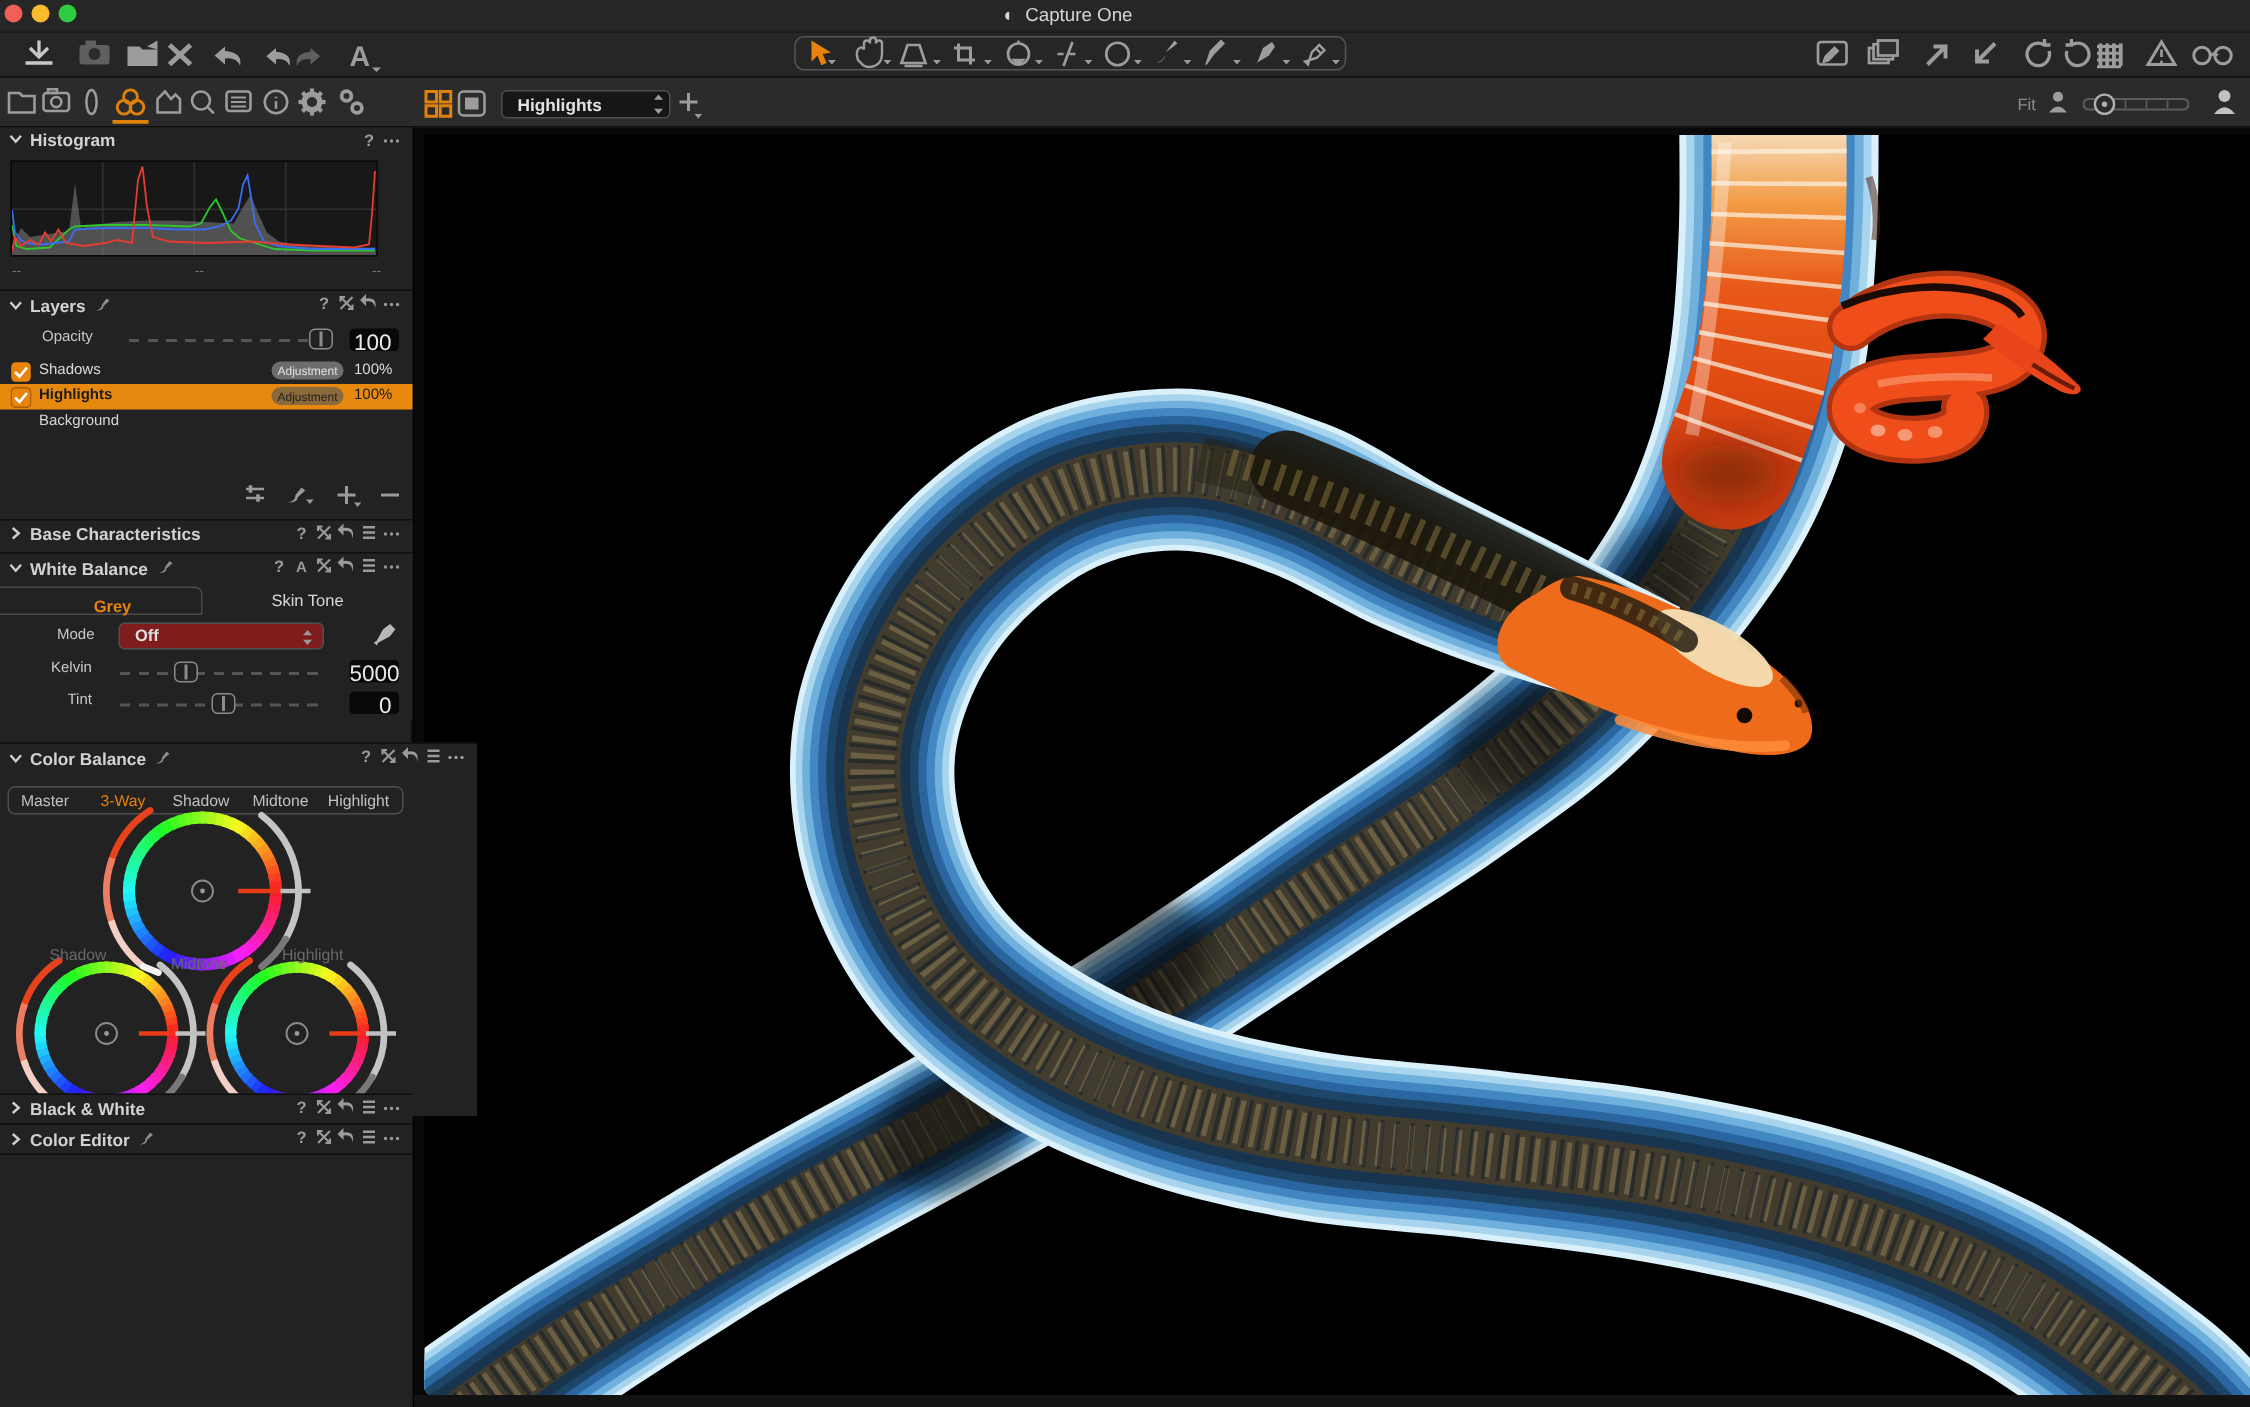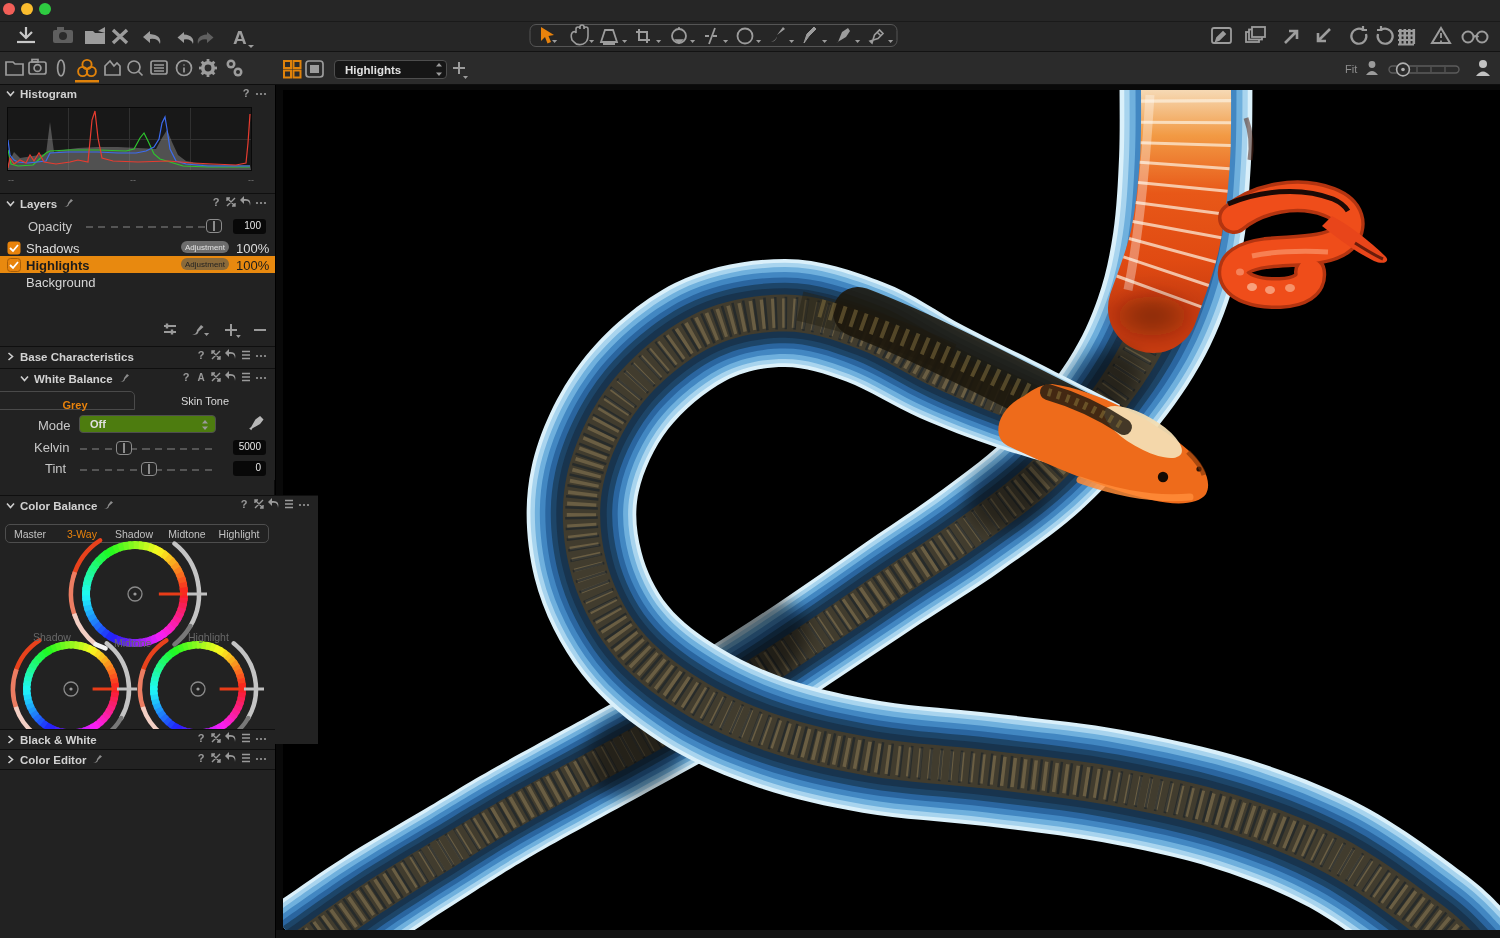--- a/index.html
+++ b/index.html
@@ -5,22 +5,22 @@
 .abs{position:absolute}
 #titlebar{position:absolute;left:0;top:0;width:1500px;height:22px;background:#262626;border-bottom:1px solid #1a1a1a}
 .light{position:absolute;top:3px;width:12px;height:12px;border-radius:50%}
 #title{position:absolute;left:0;top:3px;width:1424px;text-align:center;color:#d6d6d6;font-size:12.5px}
 #toolbar{position:absolute;left:0;top:22px;width:1500px;height:29px;background:#262626}
 #row2{position:absolute;left:0;top:51px;width:1500px;height:34px;background:#2b2b2b;border-top:1px solid #131313;border-bottom:1px solid #0e0e0e}
 #sidebar{position:absolute;left:0;top:85px;width:275px;height:853px;background:#222;border-right:1px solid #0c0c0c}
 #viewer{position:absolute;left:276px;top:85px;width:1224px;height:853px;background:#090909}
 .hdr{position:relative;height:16px;color:#d2d2d2;font-size:11.5px;font-weight:bold}
 .sec{border-top:1px solid #0f0f0f;background:#222}
-.lbl{color:#c8c8c8;font-size:13px}
-.valbox{position:absolute;background:#080808;border-radius:3px;color:#e8e8e8;font-size:10px;text-align:right;padding:1px 5px 0 0;height:15px;width:33px}
+.lbl{color:#c8c8c8;font-size:10px}
+.valbox{position:absolute;background:#080808;border-radius:3px;color:#e8e8e8;font-size:15px;text-align:right;padding:1px 5px 0 0;height:15px;width:33px}
 .dash{position:absolute;height:1.5px;width:140px;background:repeating-linear-gradient(90deg,#555 0 7px,transparent 7px 12.5px)}
 .knob{position:absolute;width:16px;height:14px;border:1.5px solid #8c8c8c;border-radius:4px;background:#222}
 .knob:after{content:"";position:absolute;left:6px;top:1px;width:1.5px;height:10px;background:#8c8c8c}
 .badge{position:absolute;font-size:8px;color:#e2e2e2;background:#6d6d6d;border-radius:7px;padding:1.5px 4px;white-space:nowrap}
 .seg{position:absolute;color:#c2c2c2;font-size:10.5px;font-weight:normal}
 .wlab{position:absolute;color:#686868;font-size:10.5px}
 </style></head><body>
 <div id="viewer"></div>
 <svg class="abs" style="left:276px;top:85px" width="1224" height="853" viewBox="276 85 1224 853" preserveAspectRatio="xMinYMin slice">
     <defs>
@@ -95,20 +95,21 @@
       <path d="M1048 392 C1076 400 1104 414 1124 427" stroke="#8a7438" stroke-width="8" fill="none" opacity="0.55" stroke-dasharray="3.5 6"></path>
       <path d="M1188 452 C1196 460 1202 468 1204 475" stroke="#7a3208" stroke-width="5" fill="none" opacity="0.6"></path>
       <circle cx="1163" cy="477" r="5.2" fill="#140a03"></circle>
     </g>
   </svg>
 <div class="abs" style="left:276px;top:930px;width:1224px;height:8px;background:#131313"></div>
 <div id="titlebar">
     <div class="light" style="left:3px;background:#f25f58"></div>
     <div class="light" style="left:21px;background:#fbbd2e"></div>
     <div class="light" style="left:39px;background:#2ecc41"></div>
+    <div id="title">◐&nbsp; Capture One</div>
   </div>
 <svg id="toolbar" width="1500" height="29" viewBox="0 22 1500 29">
     <g stroke="#9c9c9c" fill="none" stroke-width="2.2">
       <path d="M26 27 v10 M20 32 l6 6 6-6" stroke="#c8c8c8"></path>
       <path d="M17 42 h18" stroke="#c8c8c8"></path>
     </g>
     <g fill="#5f5f5f">
       <rect x="53" y="30" width="20" height="13" rx="2"></rect>
       <circle cx="63" cy="36" r="4" fill="#2b2b2b"></circle>
       <rect x="57" y="27" width="7" height="3"></rect>
@@ -322,39 +323,39 @@
           <text x="7" y="11" font-size="11" font-weight="bold" fill="#9a9a9a" text-anchor="middle" font-family="Liberation Sans">?</text>
           <path d="M18 11 l8-8 m-8 0 l8 8 M18 6 v-3 h3 m2 8 h3 v-3 m-8-8 m0 0" stroke="#9a9a9a" stroke-width="1.4" fill="none"></path>
           <path d="M41 11 q0-6-6-5 l0 3 -4-4 4-4 0 3 q8-1 6 7 z" fill="#9a9a9a"></path>
           <path d="M48 3.5 h8 M48 7 h8 M48 10.5 h8" stroke="#9a9a9a" stroke-width="1.6"></path>
           <circle cx="63" cy="8" r="1.1" fill="#9a9a9a"></circle>
           <circle cx="67" cy="8" r="1.1" fill="#9a9a9a"></circle>
           <circle cx="71" cy="8" r="1.1" fill="#9a9a9a"></circle>
         </svg></div>
     </div>
     <div class="sec" style="position:absolute;left:0;top:283px;width:275px;height:112px">
-      <div class="hdr" style="padding:4px 0 0 20px"><svg width="9" height="9" style="margin-right:5px">
+      <div class="hdr" style="padding:4px 0 0 6px"><svg width="9" height="9" style="margin-right:5px">
           <path d="M1 2.5 l3.5 4 3.5-4" stroke="#cfcfcf" stroke-width="1.6" fill="none"></path>
         </svg>White Balance<svg width="10" height="10" style="margin-left:6px">
           <path d="M1 9 q4-1 4-4 l3-4 2 1.5 -4 3.5 q0 3-5 3 z" fill="#8c8c8c"></path>
         </svg><svg style="position:absolute;right:6px;top:1px" width="90" height="14">
           <text x="7" y="11" font-size="11" font-weight="bold" fill="#9a9a9a" text-anchor="middle" font-family="Liberation Sans">?</text>
           <text x="22" y="11" font-size="10" font-weight="bold" fill="#9a9a9a" text-anchor="middle" font-family="Liberation Sans">A</text>
           <path d="M33 11 l8-8 m-8 0 l8 8 M33 6 v-3 h3 m2 8 h3 v-3 m-8-8 m0 0" stroke="#9a9a9a" stroke-width="1.4" fill="none"></path>
           <path d="M56 11 q0-6-6-5 l0 3 -4-4 4-4 0 3 q8-1 6 7 z" fill="#9a9a9a"></path>
           <path d="M63 3.5 h8 M63 7 h8 M63 10.5 h8" stroke="#9a9a9a" stroke-width="1.6"></path>
           <circle cx="78" cy="8" r="1.1" fill="#9a9a9a"></circle>
           <circle cx="82" cy="8" r="1.1" fill="#9a9a9a"></circle>
           <circle cx="86" cy="8" r="1.1" fill="#9a9a9a"></circle>
         </svg></div>
       <div style="position:absolute;left:-5px;top:22px;width:140px;height:19px;border:1px solid #4a4a4a;border-radius:5px 5px 0 0"></div>
       <div style="position:absolute;left:0;top:30px;width:150px;text-align:center;color:#e8820c;font-size:11px;font-weight:bold">Grey</div>
       <div style="position:absolute;left:140px;top:26px;width:130px;text-align:center;color:#d8d8d8;font-size:11px;font-weight:normal">Skin Tone</div>
       <div class="lbl" style="position:absolute;left:38px;top:49px">Mode</div>
-      <div style="position:absolute;left:79px;top:46px;width:137px;height:18px;background:#4d7c0f;border:1px solid #4e4e4e;border-radius:4px;color:#e0e0e0;font-size:11px;font-weight:bold;padding:2px 0 0 10px">Off<svg style="position:absolute;right:5px;top:2px" width="10" height="14">
+      <div style="position:absolute;left:79px;top:46px;width:137px;height:18px;background:#7f1d1d;border:1px solid #4e4e4e;border-radius:4px;color:#e0e0e0;font-size:11px;font-weight:bold;padding:2px 0 0 10px">Off<svg style="position:absolute;right:5px;top:2px" width="10" height="14">
           <path d="M2 5.5 l3-3.5 3 3.5 z M2 8.5 l3 3.5 3-3.5 z" fill="#9a9a9a"></path>
         </svg></div>
       <svg style="position:absolute;left:249px;top:46px" width="16" height="16">
         <path d="M2 14 l5-9 4-3 2.5 2.5 -3 4 -9 5 z M10 3 l3 3" stroke="#b8b8b8" stroke-width="1.6" fill="#b8b8b8"></path>
       </svg>
       <div class="lbl" style="position:absolute;left:34px;top:71px">Kelvin</div>
       <div class="dash" style="left:80px;top:79px;width:136px"></div>
       <div class="knob" style="left:116px;top:72px"></div>
       <div class="valbox" style="left:233px;top:71px">5000</div>
       <div class="lbl" style="position:absolute;left:45px;top:92px">Tint</div>

